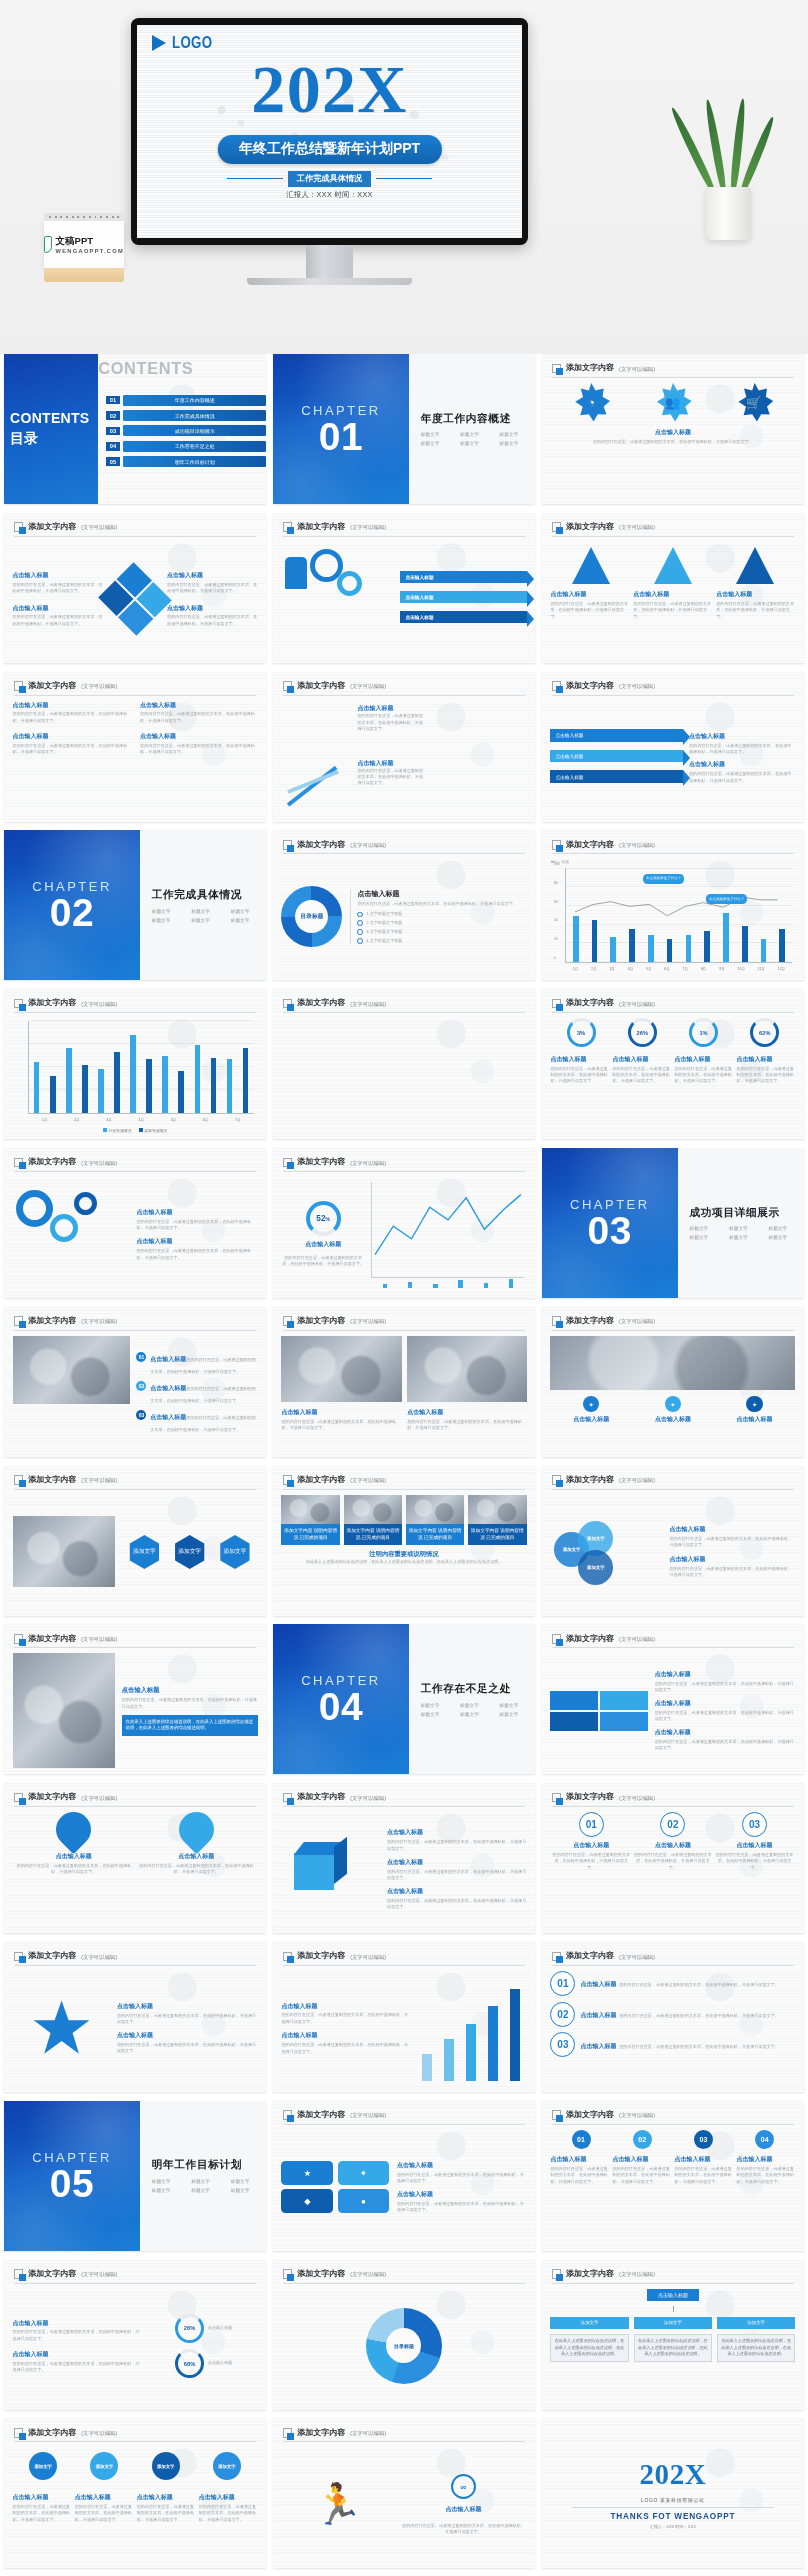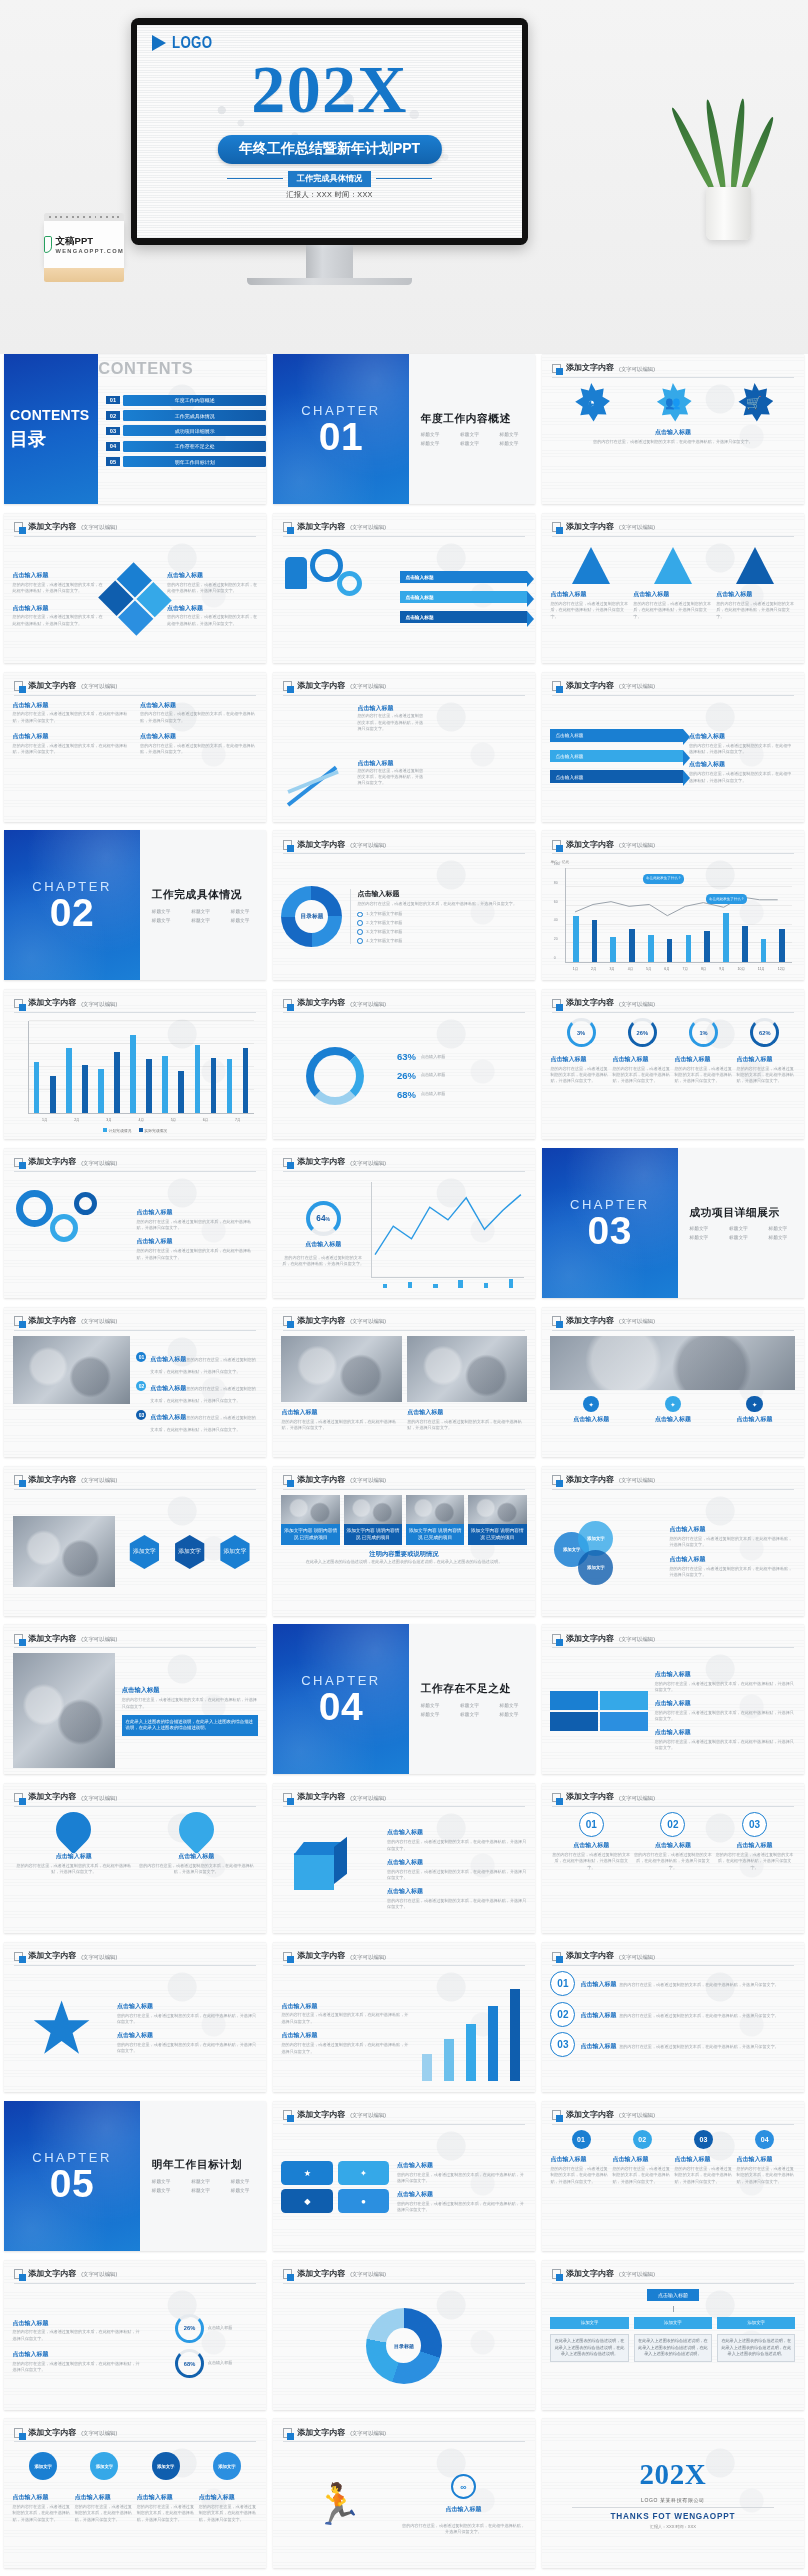--- a/index.html
+++ b/index.html
@@ -136,21 +136,21 @@
 
   .thanks-year { text-align:center; color:#1576c9; font-size:29px; font-weight:bold; font-family:"Liberation Serif",serif; letter-spacing:0.6px; }
   .thanks-l1{ text-align:center; font-size:5px; color:#666; margin-top:6.3px; letter-spacing:0.6px; }
   .thanks-l2{ text-align:center; font-size:8.2px; font-weight:bold; color:#1b4f93; letter-spacing:0.8px; margin-top:1.9px;}
   .thanks-l3{ text-align:center; font-size:4.1px; color:#888; margin-top:2.5px; }
   .hr-thin{height:0.6px;background:#d5d9dd;margin:3.2px 19px;}
 
   .toc-left { width:36%; background:linear-gradient(165deg,#0f3fae,#1463c9 55%,#1a7ad2); color:#fff;
               display:flex; flex-direction:column; justify-content:center; padding-left:6.3px; }
   .toc-left .en { font-size:14px; font-weight:bold; letter-spacing:0.3px; }
-  .toc-left .cn { font-size:18px; font-weight:bold; margin-top:4px; }
+  .toc-left .cn { font-size:14px; font-weight:bold; margin-top:4px; }
   .toc-right { flex:1; padding:3.8px 0 0 7.6px; display:flex; flex-direction:column; justify-content:center; gap:4.4px; }
   .toc-item { display:flex; align-items:center; gap:3.2px; }
   .toc-num { background:#1059a8; color:#fff; font-size:5.7px; font-weight:bold; padding:1.3px 3.8px; }
   .toc-bar { flex:1; background:linear-gradient(90deg,#1a7fd2,#1059a8); color:#fff; font-size:5px; text-align:center; padding:2.5px 0; border-radius:1.3px; }
   .contents-wm { position:absolute; left:36%; top:5px; font-size:16.4px; font-weight:bold; color:#b9bdc1; letter-spacing:0.6px; }
 </style>
 </head>
 <body>
 
 <div class="page">
@@ -600,41 +600,20 @@
       </div>
     </div>
 
     <div class="slide">
       <div class="mapbg"></div>
       <div class="sh">
         <span class="sq"></span>
         <span class="t">添加文字内容</span>
         <span class="s">(文字可以编辑)</span>
       </div>
-      <div class="body">
-        <div style="display:flex;align-items:center;gap:7.6px;height:100%;">
-          <div style="width:44%;display:flex;align-items:center;justify-content:center;">
-            <div style="width:58px;height:58px;border-radius:50%;border:8.8px solid #1a7fd2;border-right-color:#35a8e8;border-bottom-color:#9bd0ef;"></div>
-          </div>
-          <div style="flex:1;display:flex;flex-direction:column;gap:7.6px;">
-            <div style="display:flex;align-items:center;gap:5px;">
-              <span class="pct">63%</span>
-              <span class="ptxt">点击输入标题</span>
-              </div>
-            <div style="display:flex;align-items:center;gap:5px;">
-              <span class="pct">26%</span>
-              <span class="ptxt">点击输入标题</span>
-              </div>
-            <div style="display:flex;align-items:center;gap:5px;">
-              <span class="pct">68%</span>
-              <span class="ptxt">点击输入标题</span>
-              </div>
-          </div>
-        </div>
-      </div>
     </div>
 
     <div class="slide">
       <div class="mapbg"></div>
       <div class="sh">
         <span class="sq"></span>
         <span class="t">添加文字内容</span>
         <span class="s">(文字可以编辑)</span>
       </div>
       <div class="body">
@@ -705,21 +684,21 @@
       <div class="mapbg"></div>
       <div class="sh">
         <span class="sq"></span>
         <span class="t">添加文字内容</span>
         <span class="s">(文字可以编辑)</span>
       </div>
       <div class="body">
         <div style="display:flex;gap:6.3px;height:100%;">
           <div style="width:34%;display:flex;flex-direction:column;align-items:center;justify-content:center;gap:3.8px;">
             <div style="width:35px;height:35px;border-radius:50%;border:4.4px solid #2b9ae4;border-bottom-color:#e6eaee;display:flex;align-items:center;justify-content:center;font-size:8.2px;font-weight:bold;color:#1b5ea8;">
-              <span>64</span>
+              <span>52</span>
                 <span style="font-size:5px">%</span>
             </div>
             <div class="ttl">点击输入标题</div>
             <div class="ptxt" style="text-align:center">您的内容打在这里，或者通过复制您的文本后，在此框中选择粘贴，并选择只保留文字。</div>
           </div>
           <div style="flex:1;position:relative;border-left:0.6px solid #c9ced3;border-bottom:0.6px solid #c9ced3;margin:5px 2.5px 14px 0;">
             <svg viewBox="0 0 100 60" preserveAspectRatio="none" style="position:absolute;inset:0;width:100%;height:100%;">
               <polyline points="2,46 14,28 26,36 38,16 50,24 62,10 74,30 86,18 98,8" fill="none" stroke="#2b9ae4" stroke-width="1.4" vector-effect="non-scaling-stroke"></polyline>
             </svg>
             <div style="position:absolute;left:0;right:0;bottom:-11.4px;display:flex;justify-content:space-around;align-items:flex-end;height:10px;">

